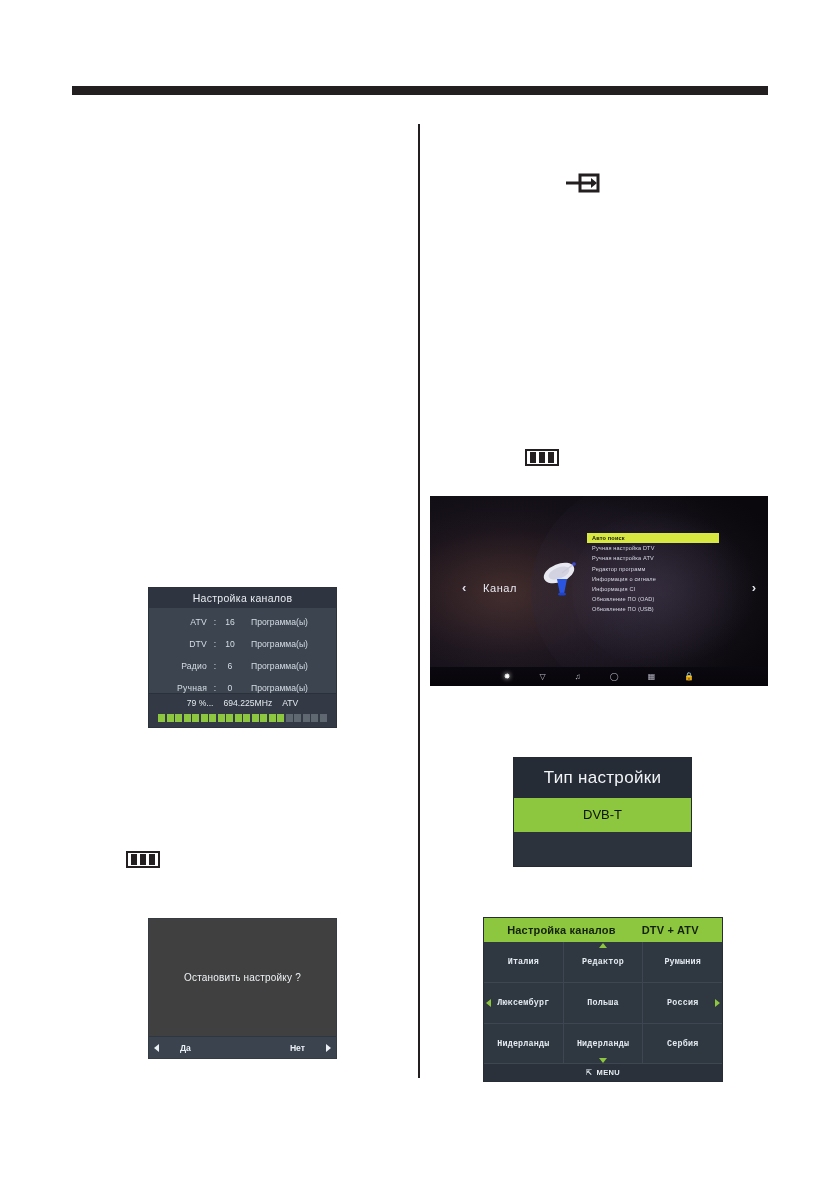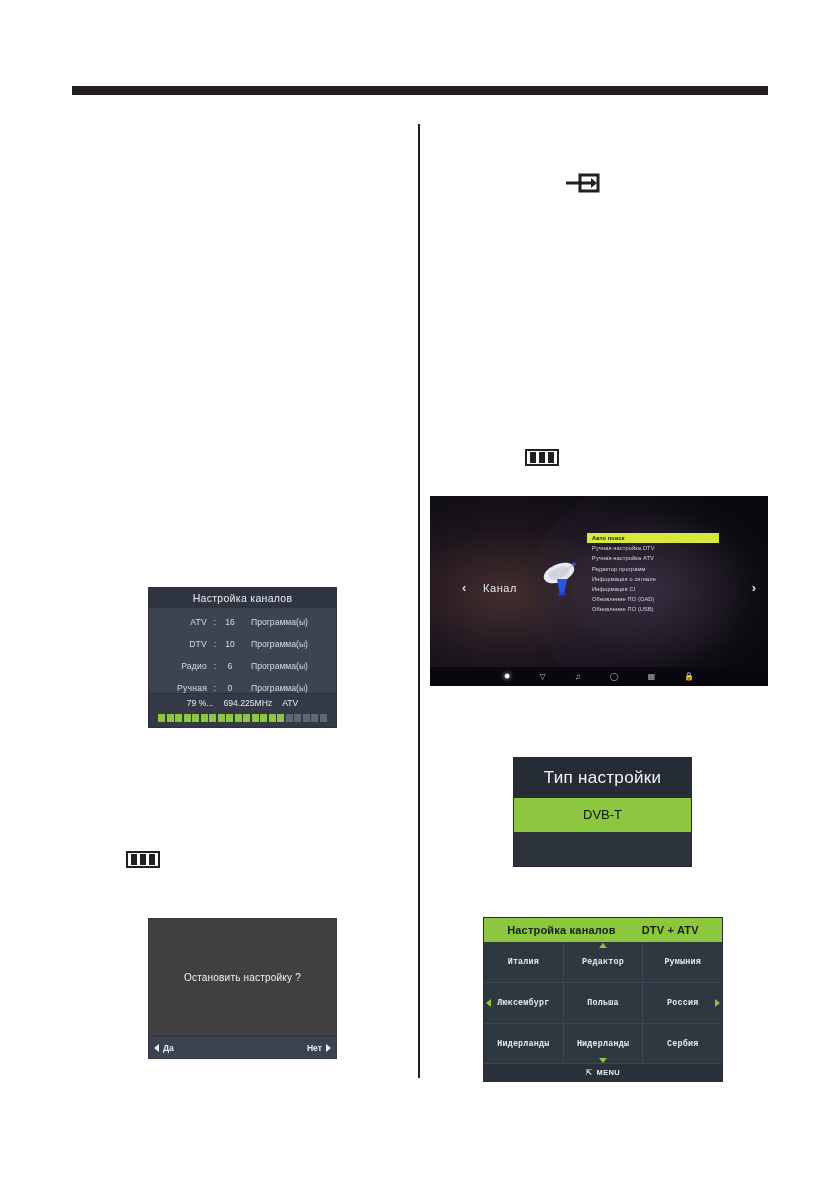--- a/index.html
+++ b/index.html
@@ -89,21 +89,21 @@
     position:absolute;left:0;right:0;top:0;bottom:22px;
     display:flex;align-items:center;justify-content:center;
     font-size:10px;letter-spacing:.2px;
   }
   .dlg-stop .ds-foot{
     position:absolute;left:0;right:0;bottom:0;height:22px;
     background:#3b434e;border-top:1px solid #2f3640;
     display:flex;align-items:center;justify-content:space-between;
     padding:0 5px;box-sizing:border-box;font-size:8.6px;
   }
-  .ds-foot .ds-btn{display:flex;align-items:center;gap:4px;color:#eaeff4;font-weight:bold;}
+  .ds-foot .ds-btn{display:flex;align-items:center;gap:21px;color:#eaeff4;font-weight:bold;}
   .tri-l{width:0;height:0;border-top:4px solid transparent;border-bottom:4px solid transparent;border-right:5px solid #eaeff4;}
   .tri-r{width:0;height:0;border-top:4px solid transparent;border-bottom:4px solid transparent;border-left:5px solid #eaeff4;}
 
   
   .tv-photo{
     position:absolute;left:430px;top:496px;width:338px;height:190px;
     background:
       radial-gradient(ellipse 70% 90% at 22% 55%, #2a2230 0%, #17121b 48%, #0a080c 100%),
       #080609;
     overflow:hidden;

